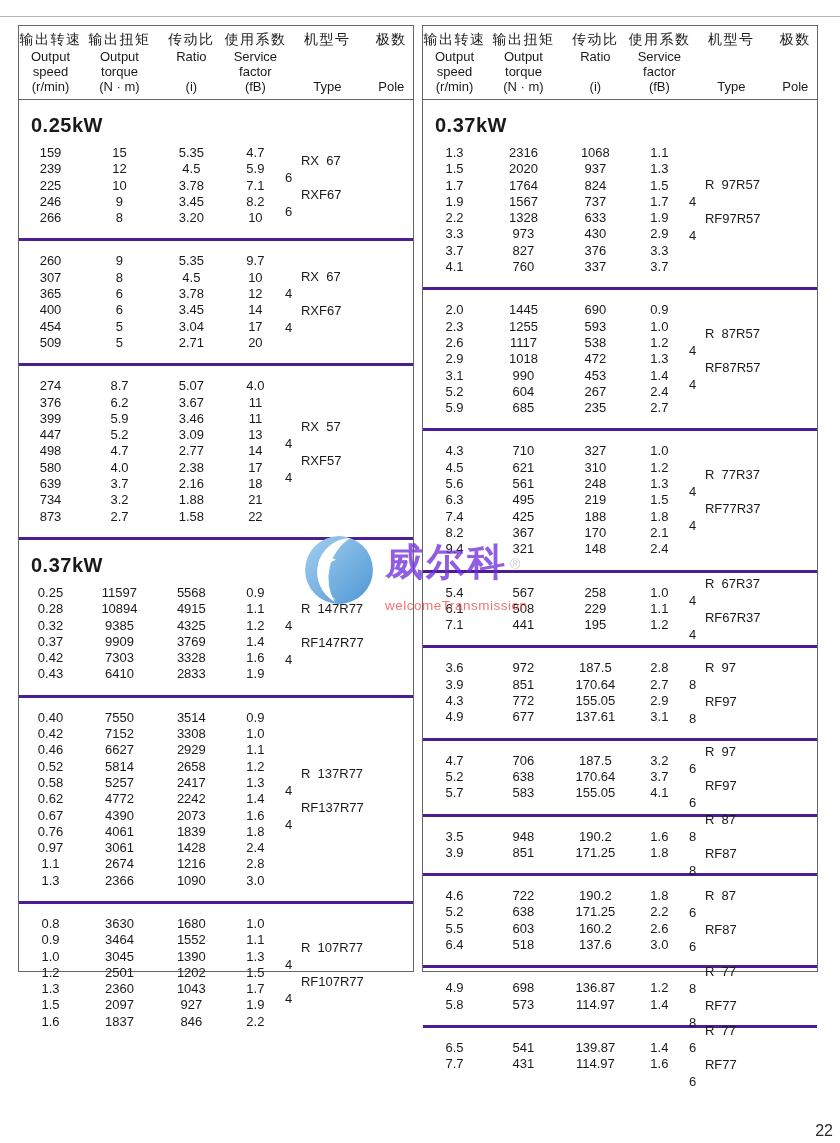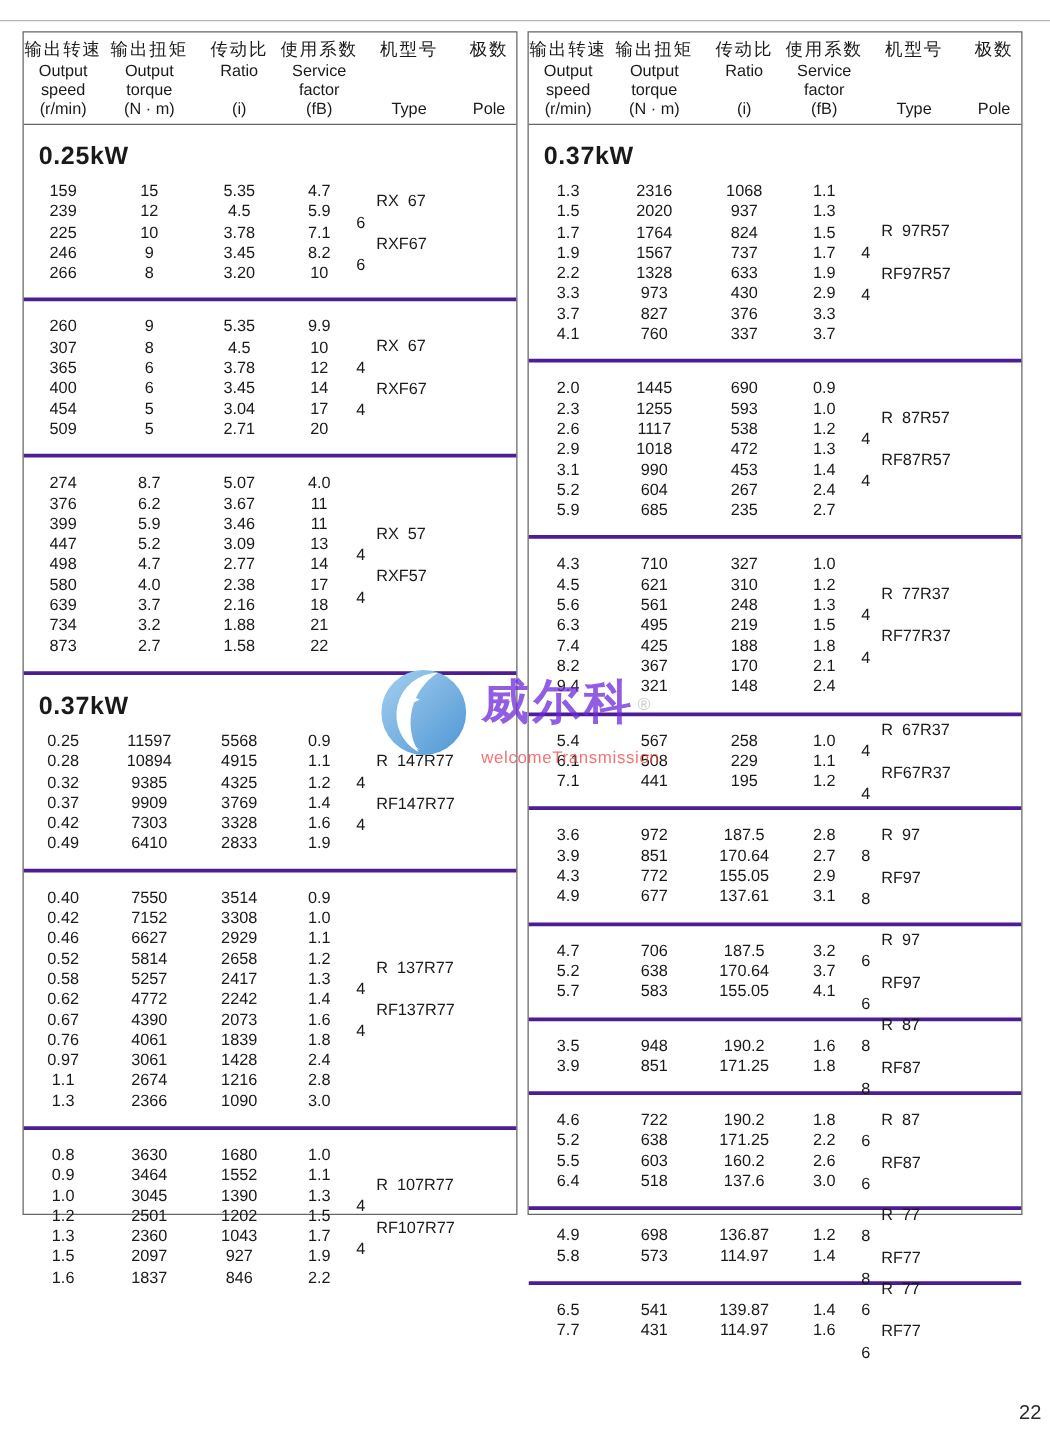--- a/index.html
+++ b/index.html
@@ -137,21 +137,21 @@
               </div>
             </div>
           </div>
           <div class="block">
             <div class="rows-wrap">
               <div class="rows">
                 <div class="drow">
                   <span class="dcell">260</span>
                   <span class="dcell">9</span>
                   <span class="dcell">5.35</span>
-                  <span class="dcell">9.9</span>
+                  <span class="dcell">9.7</span>
                 </div>
                 <div class="drow">
                   <span class="dcell">307</span>
                   <span class="dcell">8</span>
                   <span class="dcell">4.5</span>
                   <span class="dcell">10</span>
                 </div>
                 <div class="drow">
                   <span class="dcell">365</span>
                   <span class="dcell">6</span>
@@ -287,21 +287,21 @@
                   <span class="dcell">3769</span>
                   <span class="dcell">1.4</span>
                 </div>
                 <div class="drow">
                   <span class="dcell">0.42</span>
                   <span class="dcell">7303</span>
                   <span class="dcell">3328</span>
                   <span class="dcell">1.6</span>
                 </div>
                 <div class="drow">
-                  <span class="dcell">0.49</span>
+                  <span class="dcell">0.43</span>
                   <span class="dcell">6410</span>
                   <span class="dcell">2833</span>
                   <span class="dcell">1.9</span>
                 </div>
               </div>
               <div class="type-block">
                 <div class="type-line">
                   <span class="tcell">R  147R77</span>
                   <span class="pcell">4</span>
                 </div>

